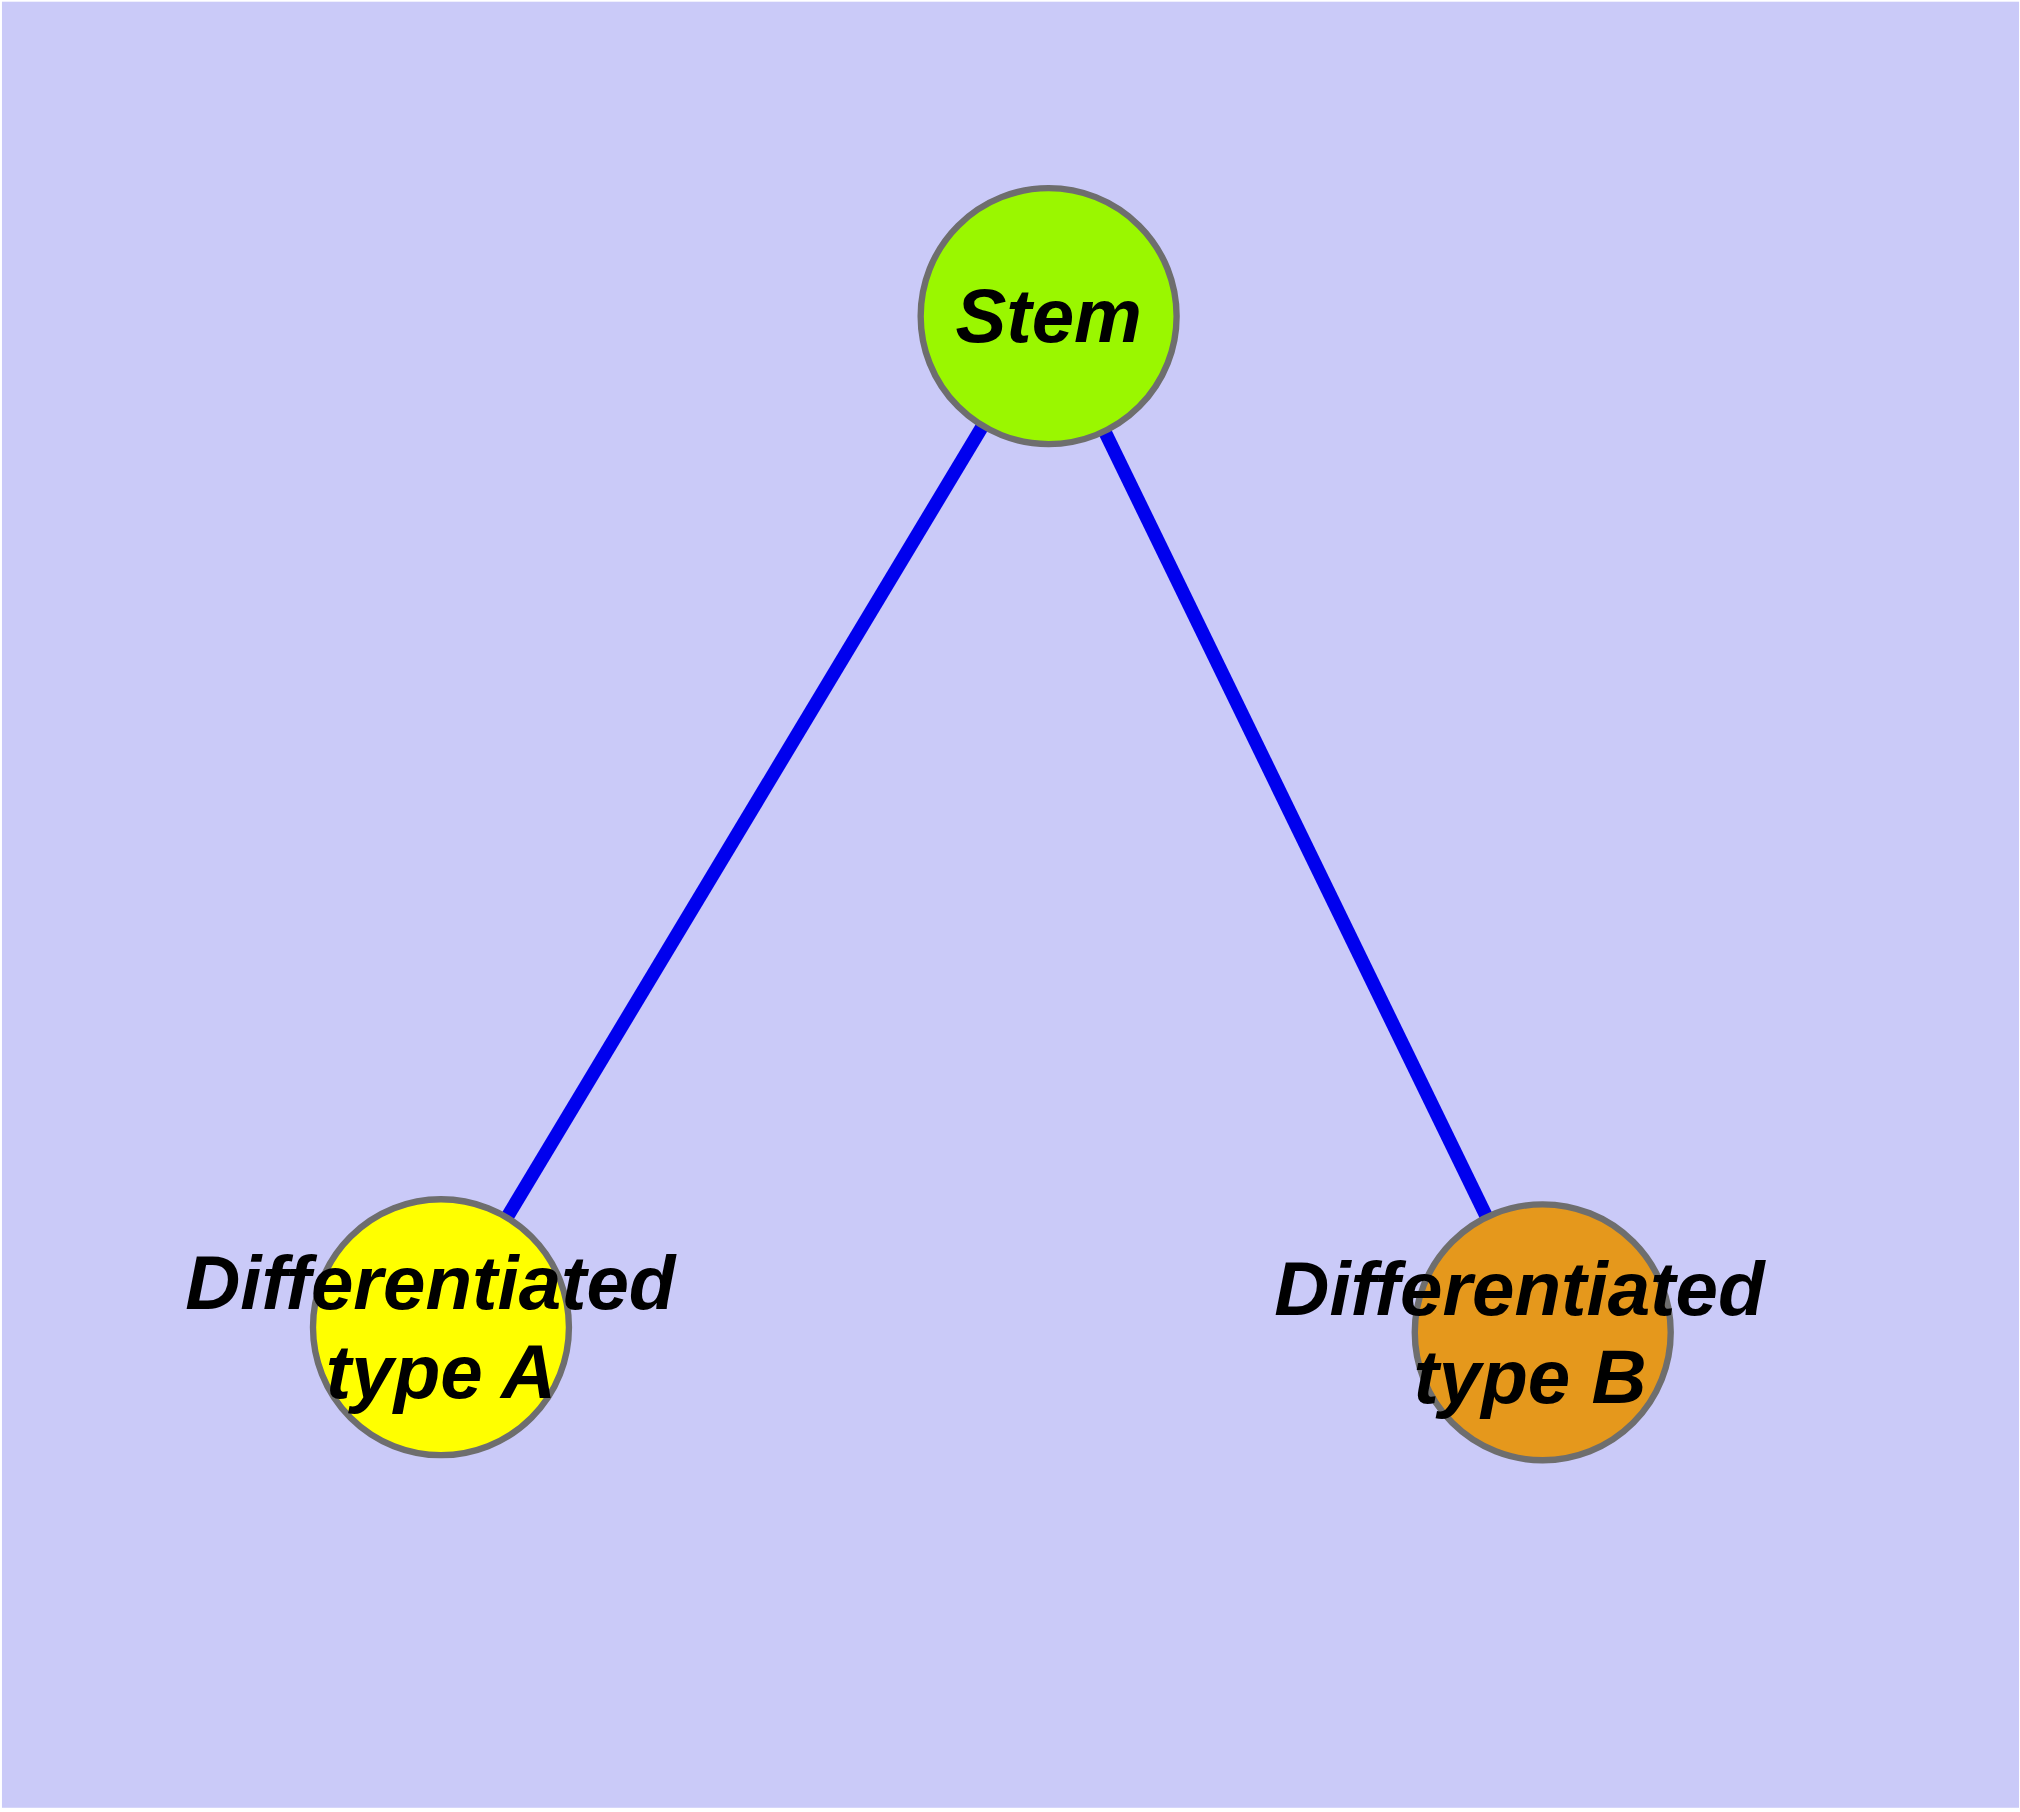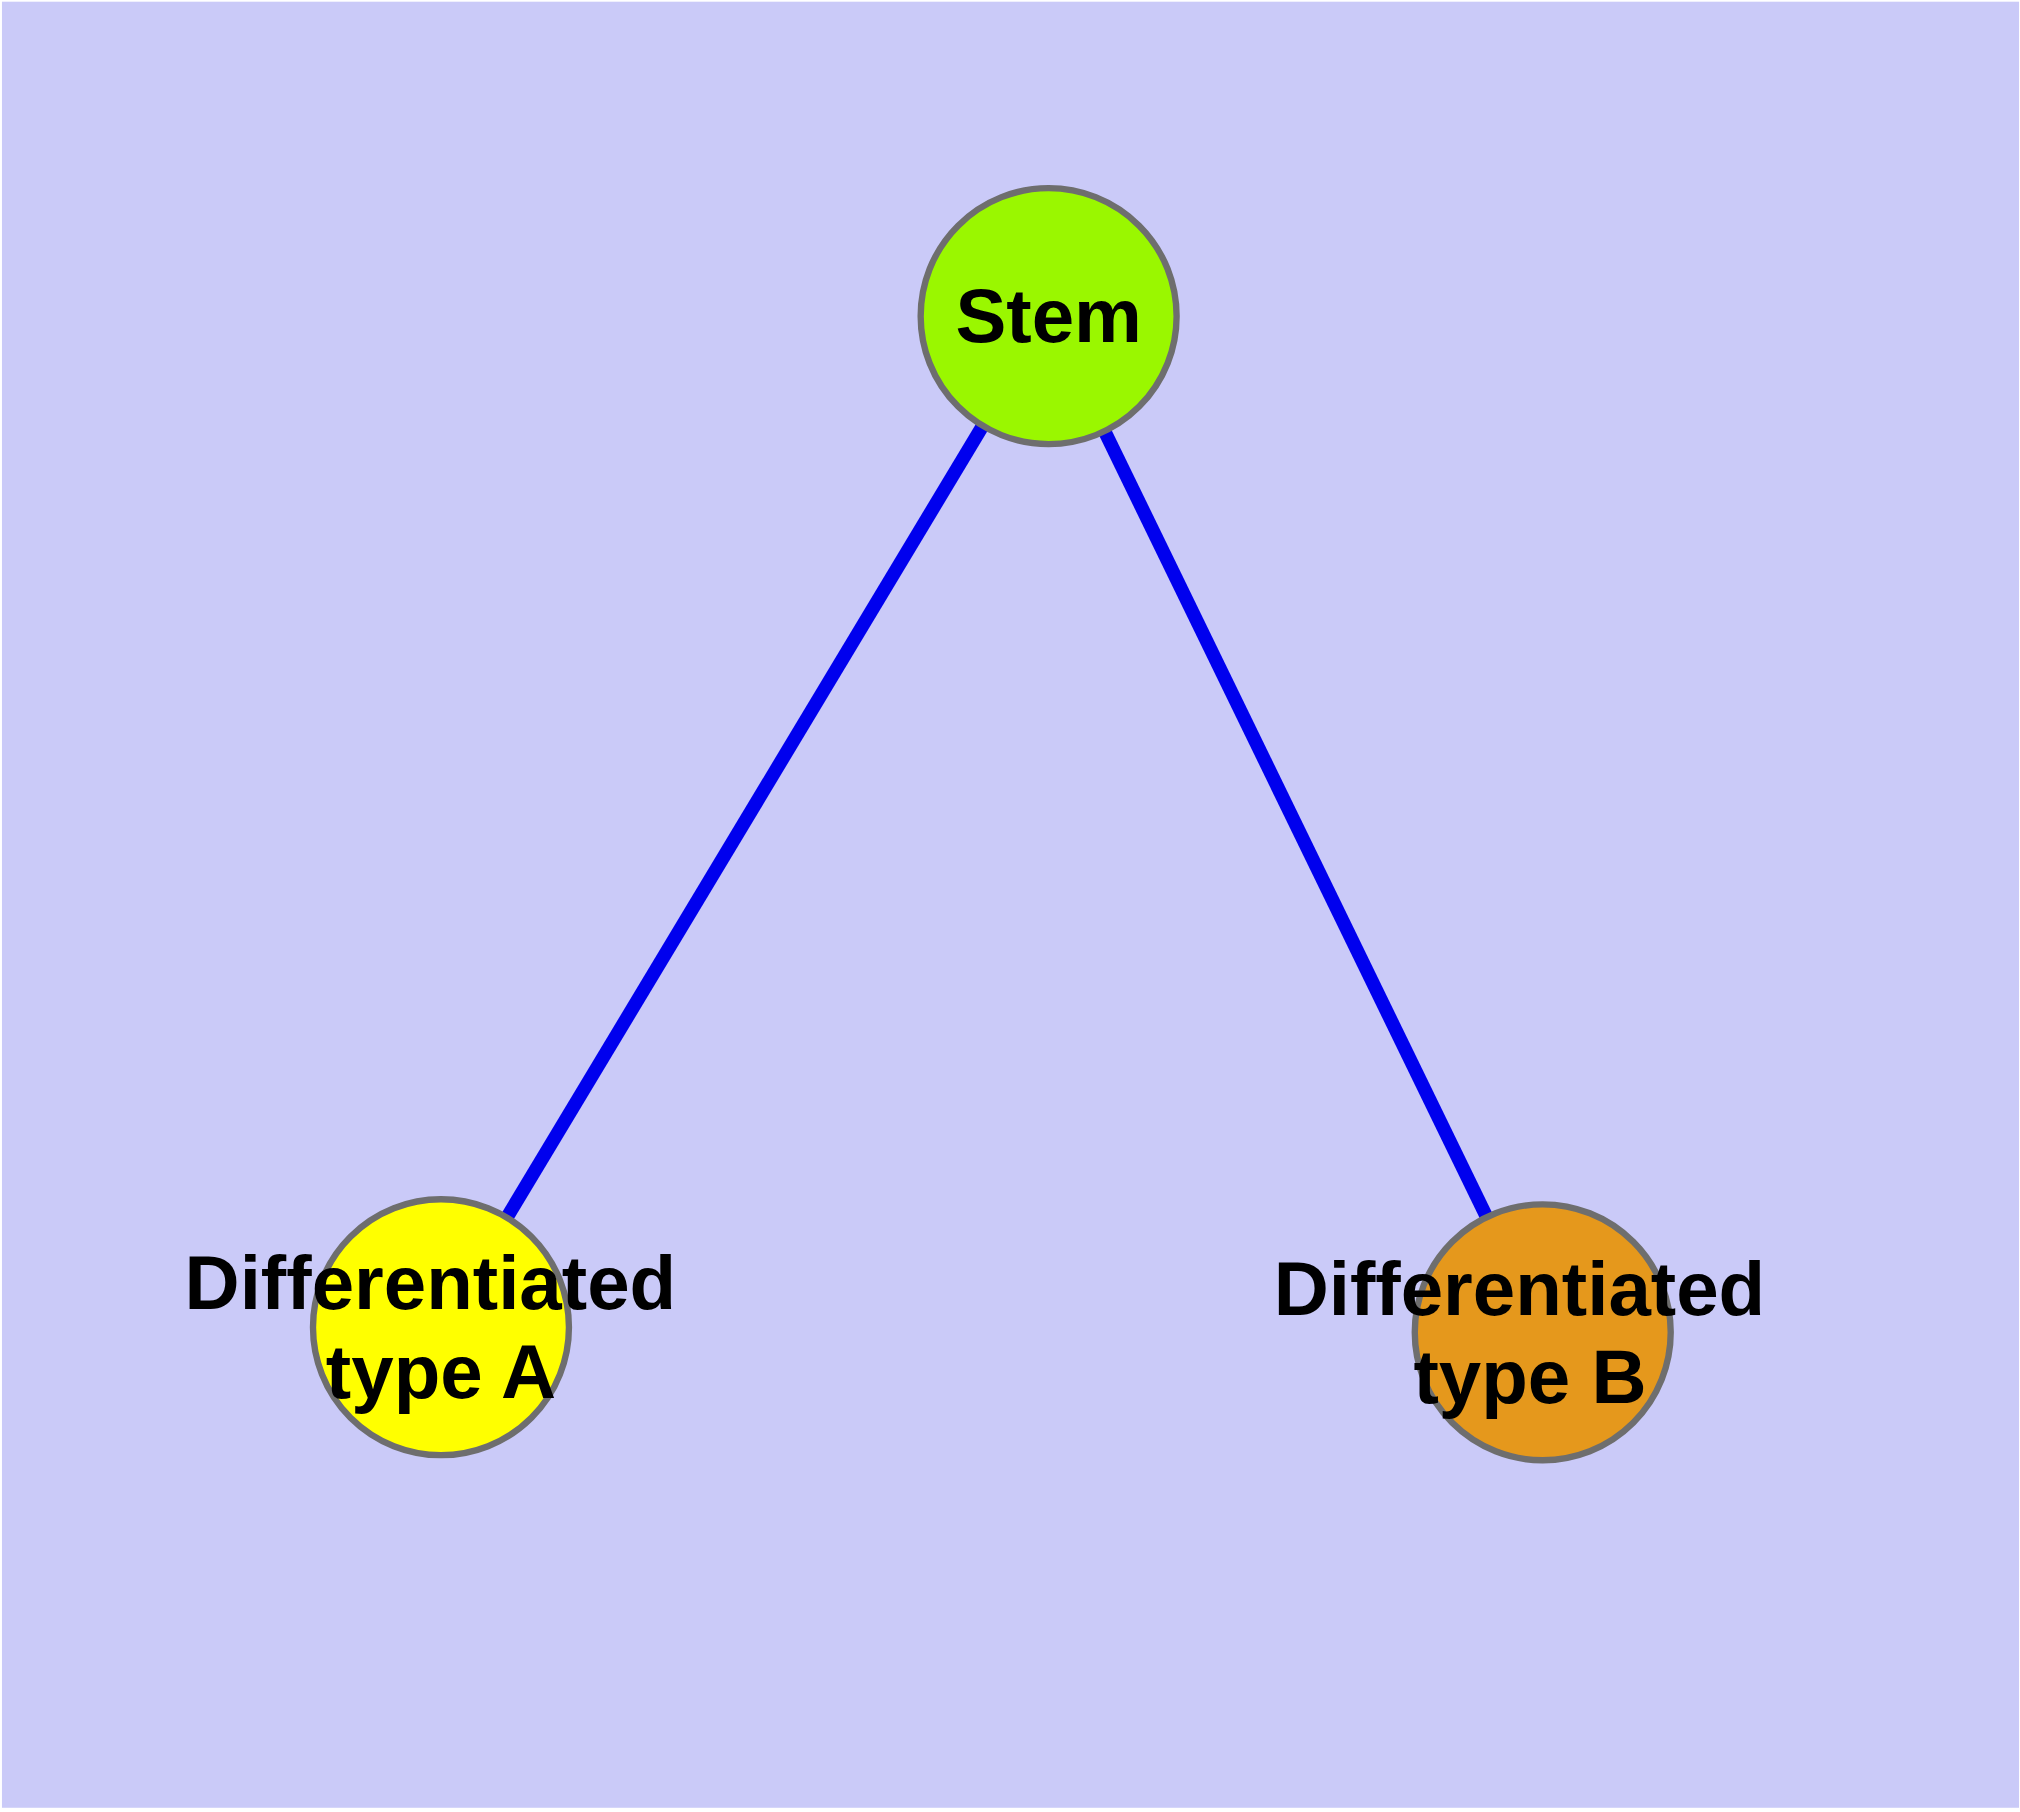--- a/index.html
+++ b/index.html
@@ -7,20 +7,21 @@
     padding: 0;
     background: #ffffff;
     width: 2021px;
     height: 1812px;
     overflow: hidden;
   }
   .diagram-wrap {
     position: relative;
     width: 2021px;
     height: 1480px;
+    font-style: italic;
   }
   svg {
     display: block;
     font-family: "Liberation Sans", "DejaVu Sans", sans-serif;
   }
   .node-circle {
     stroke-width: 7.5px;
   }
   .edge-line {
     stroke-width: 16px;

